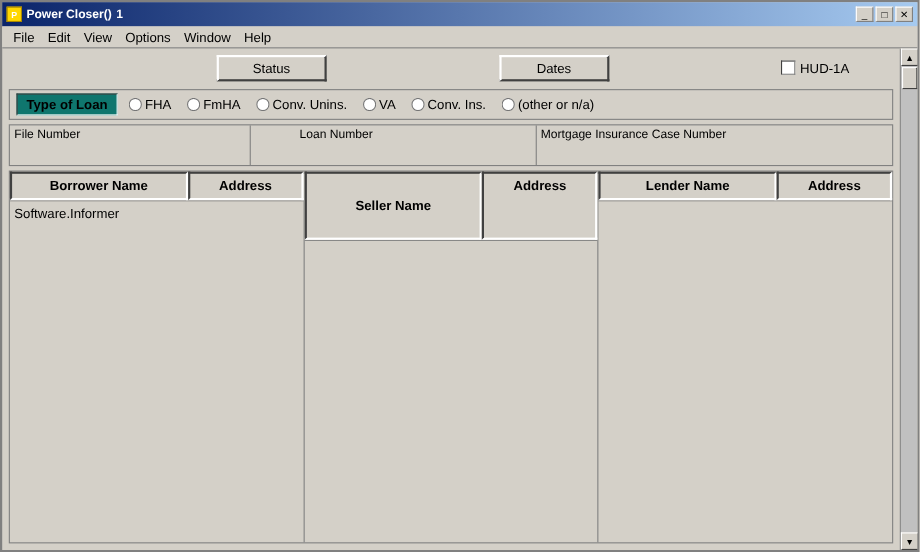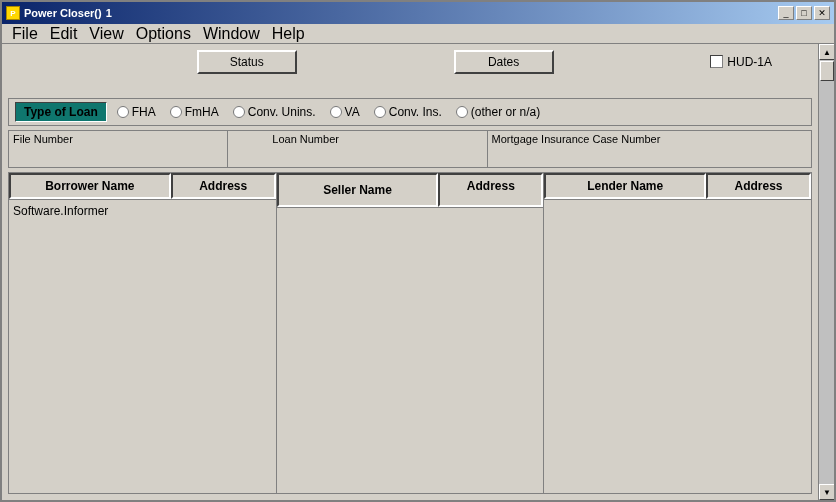--- a/index.html
+++ b/index.html
@@ -74,21 +74,21 @@
       background: #d4d0c8;
       height: 20px;
       display: flex;
       align-items: center;
       padding: 0 4px;
       border-bottom: 1px solid #808080;
       flex-shrink: 0;
     }
     .menu-item {
       padding: 2px 6px;
-      font-size: 16px;
+      font-size: 12px;
       cursor: pointer;
     }
 
     
     .content-area {
       display: flex;
       flex: 1;
       overflow: hidden;
     }
 
@@ -100,21 +100,21 @@
       padding: 6px;
       gap: 4px;
       overflow: hidden;
     }
 
     
     .top-row {
       display: flex;
       align-items: center;
       gap: 8px;
-      margin-bottom: 20px;
+      margin-bottom: 3px;
       padding: 0 40px;
     }
     .spacer { flex: 1; }
 
     .win-button {
       background: #d4d0c8;
       border: 2px solid;
       border-top-color: #ffffff;
       border-left-color: #ffffff;
       border-right-color: #404040;
@@ -424,21 +424,21 @@
             <div class="col-header-cell" style="flex:1; border:2px solid; border-top-color:#404040; border-left-color:#404040; border-right-color:#fff; border-bottom-color:#fff; font-weight:bold; text-align:center; padding:4px 8px;">Borrower Name</div>
             <div class="col-header-cell sunken" style="flex:0.6; font-weight:bold; text-align:center; padding:4px 8px;">Address</div>
           </div>
           <div class="name-content">
             <span>Software.Informer</span>
           </div>
         </div>
 
         <div class="name-column">
           <div class="col-header">
-            <div class="col-header-cell" style="flex:1; border:2px solid; border-top-color:#404040; border-left-color:#404040; border-right-color:#fff; border-bottom-color:#fff; font-weight:bold; text-align:center; padding:8px 8px;">Seller Name</div>
+            <div class="col-header-cell" style="flex:1; border:2px solid; border-top-color:#404040; border-left-color:#404040; border-right-color:#fff; border-bottom-color:#fff; font-weight:bold; text-align:center; padding:22px 8px;">Seller Name</div>
             <div class="col-header-cell sunken" style="flex:0.6; font-weight:bold; text-align:center; padding:4px 8px;">Address</div>
           </div>
           <div class="name-content"></div>
         </div>
 
         <div class="name-column">
           <div class="col-header">
             <div class="col-header-cell" style="flex:1; border:2px solid; border-top-color:#404040; border-left-color:#404040; border-right-color:#fff; border-bottom-color:#fff; font-weight:bold; text-align:center; padding:4px 8px;">Lender Name</div>
             <div class="col-header-cell sunken" style="flex:0.6; font-weight:bold; text-align:center; padding:4px 8px;">Address</div>
           </div>

